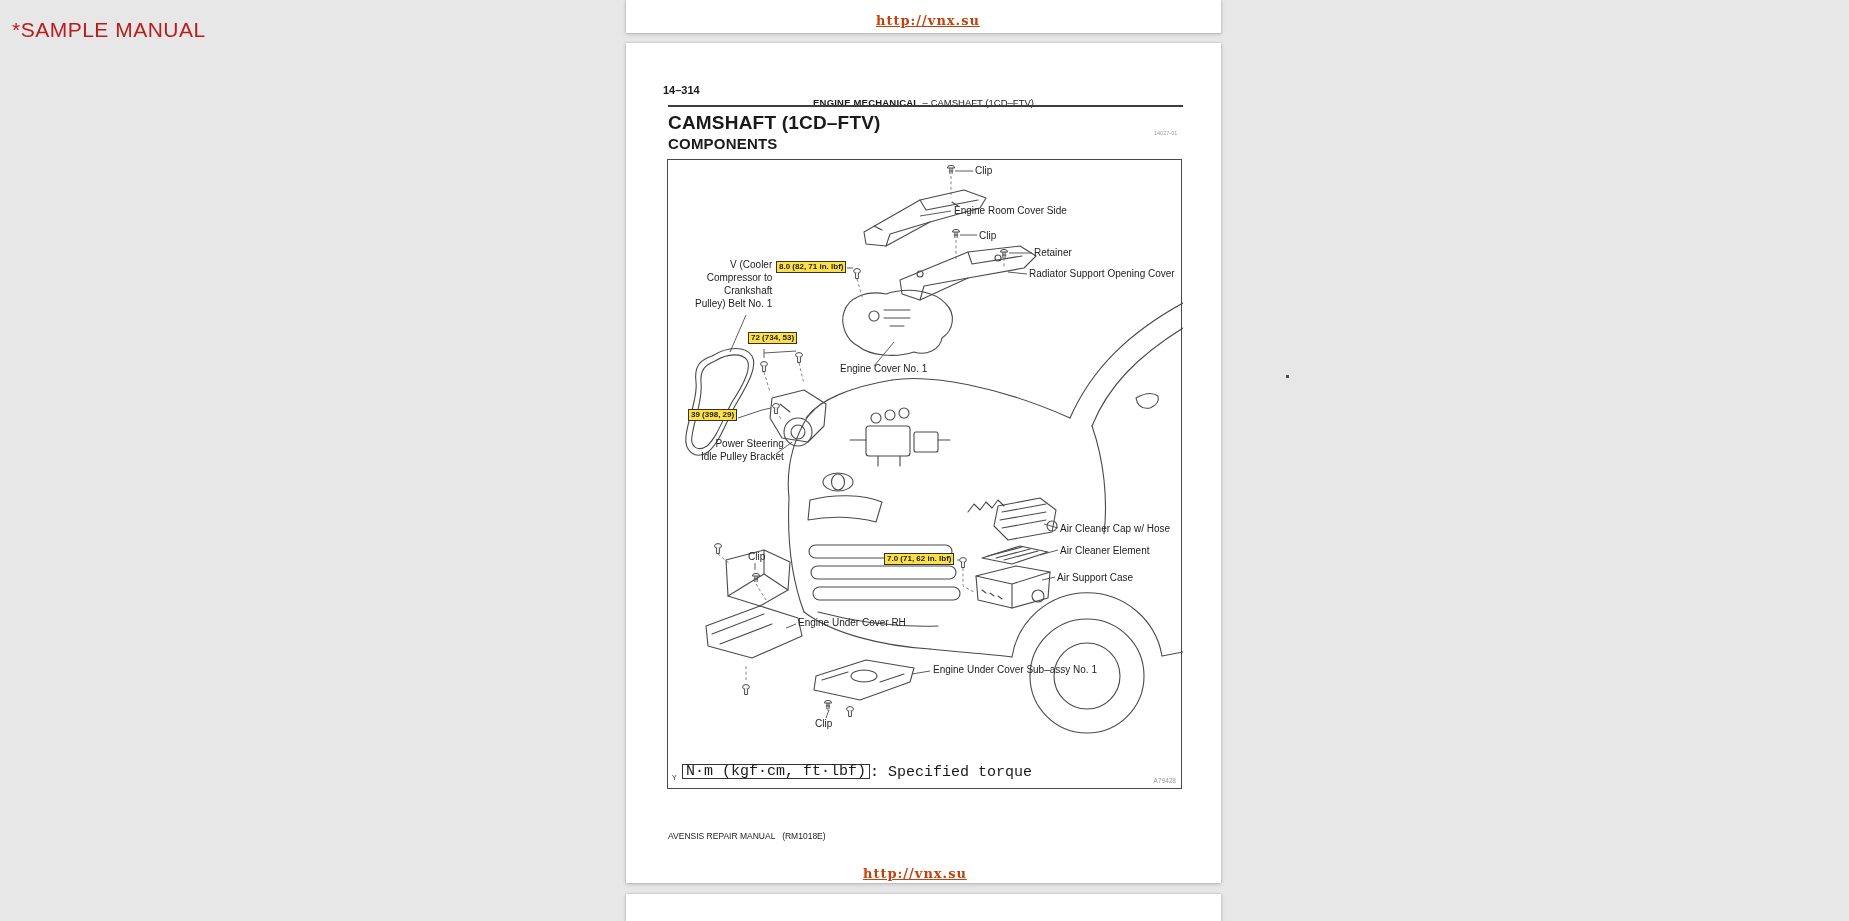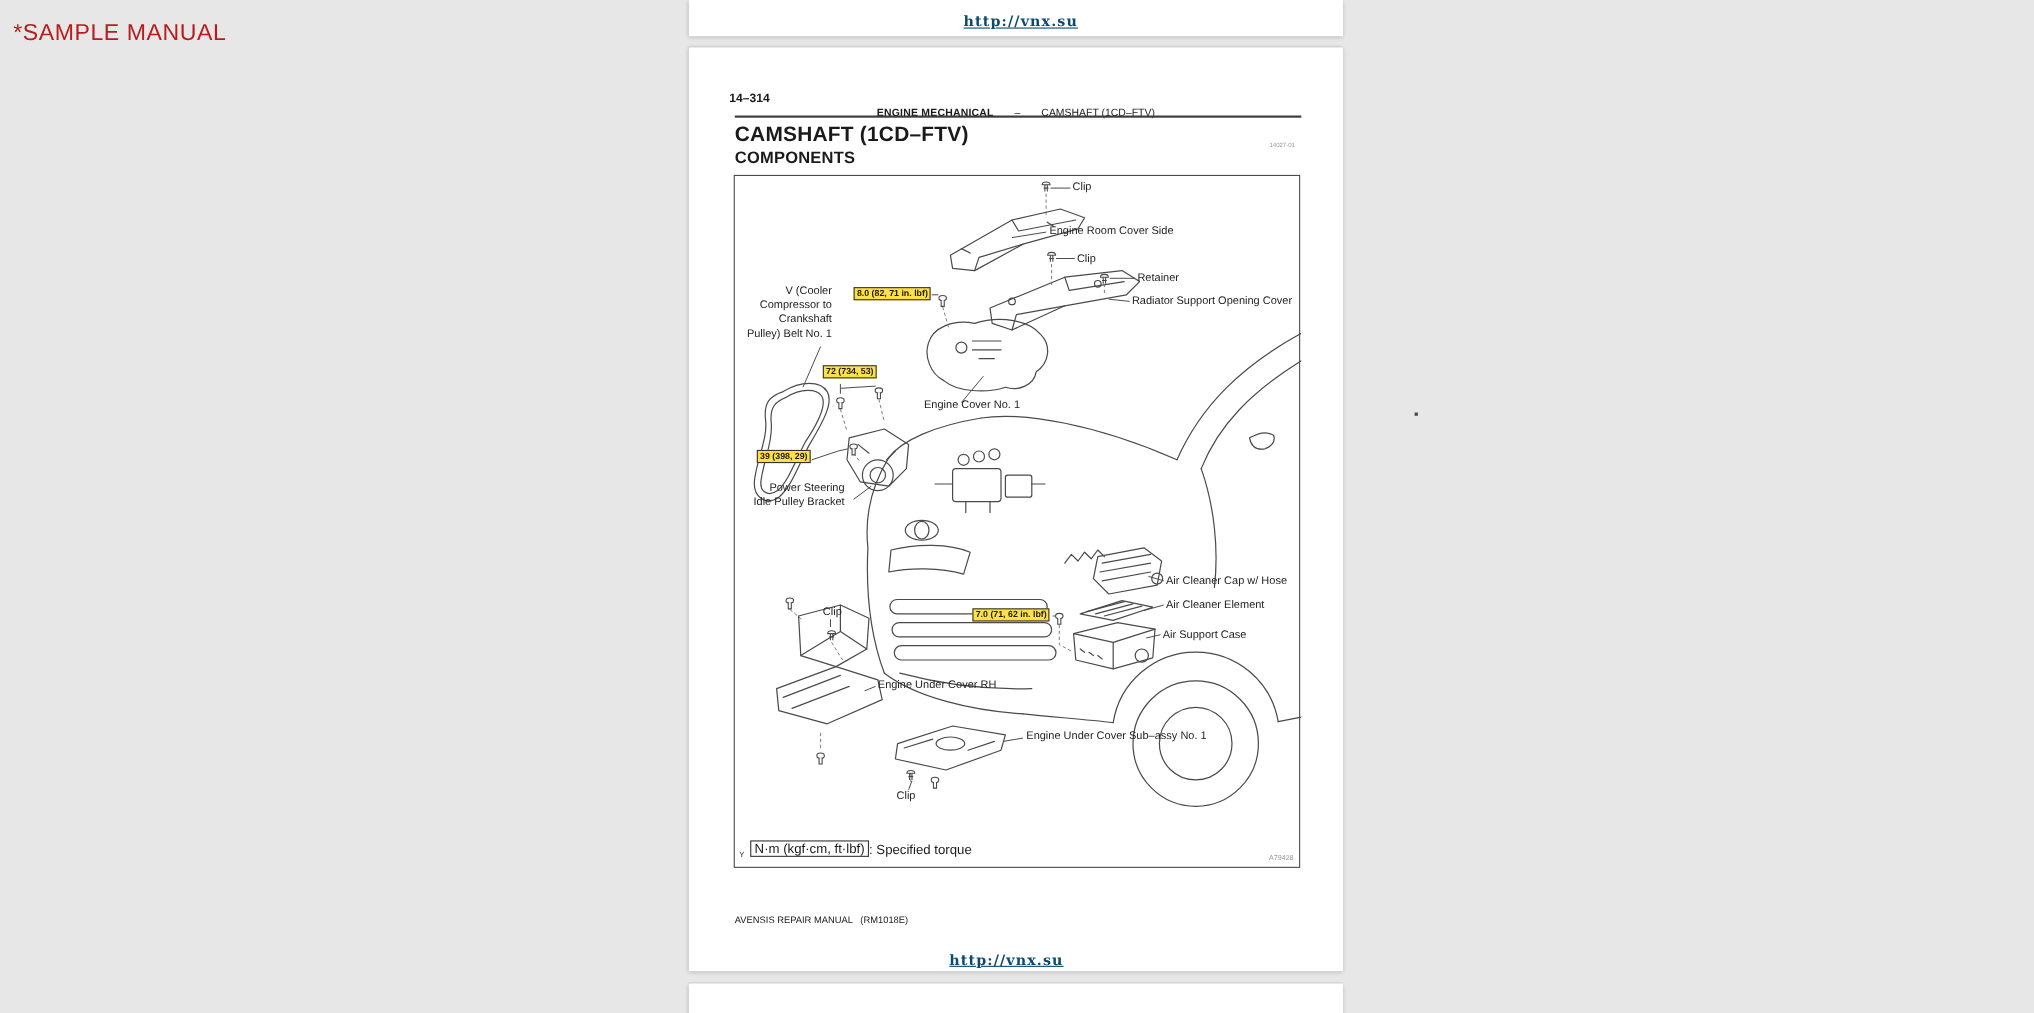--- a/index.html
+++ b/index.html
@@ -17,49 +17,49 @@
   .page{
     position:absolute;left:626px;width:595px;background:#fff;
     box-shadow:0 1px 4px rgba(0,0,0,.22), 0 0 1px rgba(0,0,0,.25);
   }
   .page-top{top:0;height:33px;}
   .page-main{top:43px;height:840px;}
   .page-next{top:894px;height:60px;}
   .watermark{
     position:absolute;
     font-family:"DejaVu Serif",serif;font-weight:bold;
-    font-size:13px;color:#0c4a6e;text-decoration:underline;
+    font-size:13px;color:#c2410c;text-decoration:underline;
     letter-spacing:1px;white-space:pre;
   }
   .wm-top{left:250px;bottom:5px;}
   .wm-bottom{left:237px;top:823px;}
   .pagenum{position:absolute;left:37px;top:41px;font-size:11px;font-weight:bold;}
   .sect-header{
     position:absolute;left:0;top:54px;width:100%;
-    display:flex;justify-content:center;align-items:baseline;gap:19px;
+    display:flex;justify-content:center;align-items:baseline;gap:3px;
     font-size:9.5px;white-space:pre;
   }
   .sect-header .sh-left{font-weight:bold;letter-spacing:.2px;}
   .rule{position:absolute;left:42px;top:62px;width:515px;height:2px;background:#3d3d3d;}
   .doc-title{position:absolute;left:42px;top:69px;font-size:19px;font-weight:bold;letter-spacing:.2px;}
   .doc-code{position:absolute;left:528px;top:87px;font-size:5.5px;color:#999;}
   .doc-subtitle{position:absolute;left:42px;top:92px;font-size:15px;font-weight:bold;letter-spacing:.2px;}
   .frame{
     position:absolute;left:41px;top:116px;width:515px;height:630px;
     border:1px solid #4a4a4a;box-sizing:border-box;
   }
   .frame svg{position:absolute;left:0;top:0;}
   .lbl{position:absolute;font-size:10px;line-height:13px;white-space:nowrap;color:#222;text-align:right;}
-  .ml{white-space:pre-line;}
+  .ml{white-space:pre-line;margin-left:16px;}
   .tq{
     position:absolute;font-size:8px;font-weight:bold;line-height:10px;
     border:1.4px solid #333;background:#fde047;padding:0 2px;white-space:nowrap;
   }
   .legend-y{position:absolute;left:4px;top:614px;font-size:7px;}
-  .legend-row{position:absolute;left:14px;top:604px;font-size:12px;display:flex;align-items:flex-end;white-space:pre;}
+  .legend-row{position:absolute;left:14px;top:604px;font-size:15px;display:flex;align-items:flex-start;white-space:pre;font-family:Liberation Mono, monospace;}
   .legend-box{border:1px solid #333;padding:0 3px;line-height:13px;}
   .fig-code{position:absolute;right:5px;top:617px;font-size:6.5px;color:#999;}
   .footer{position:absolute;left:42px;top:788px;font-size:8.5px;white-space:pre;color:#222;}
   .speck{position:absolute;left:1286px;top:375px;width:3px;height:3px;background:#4a4a4a;}
 </style>
 </head>
 <body>
 
 <div class="banner">*SAMPLE MANUAL</div>
 

